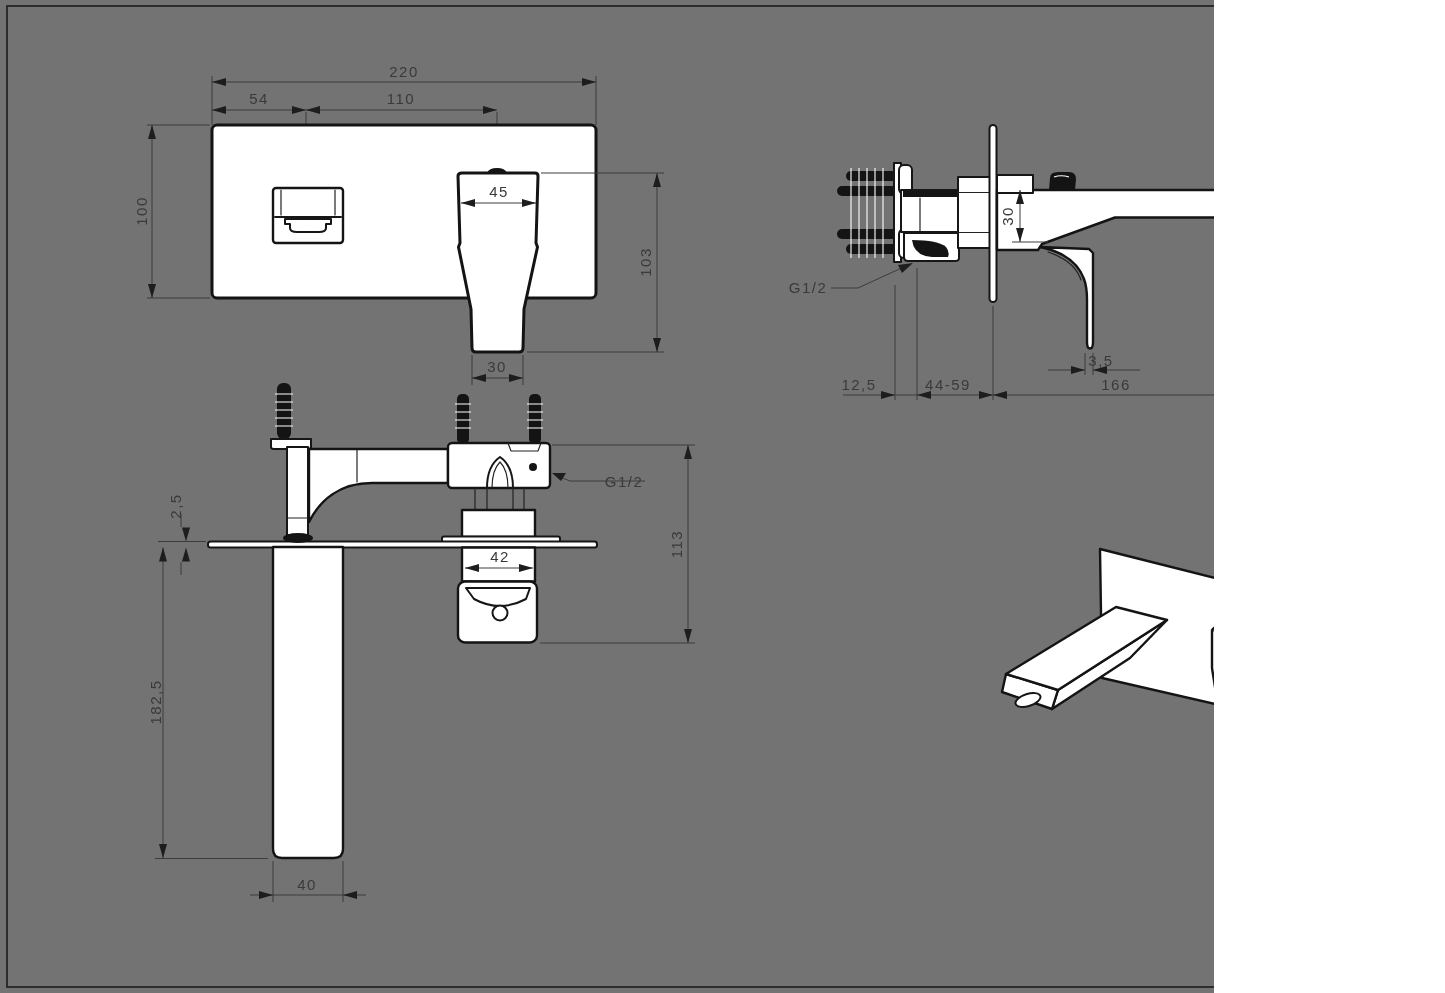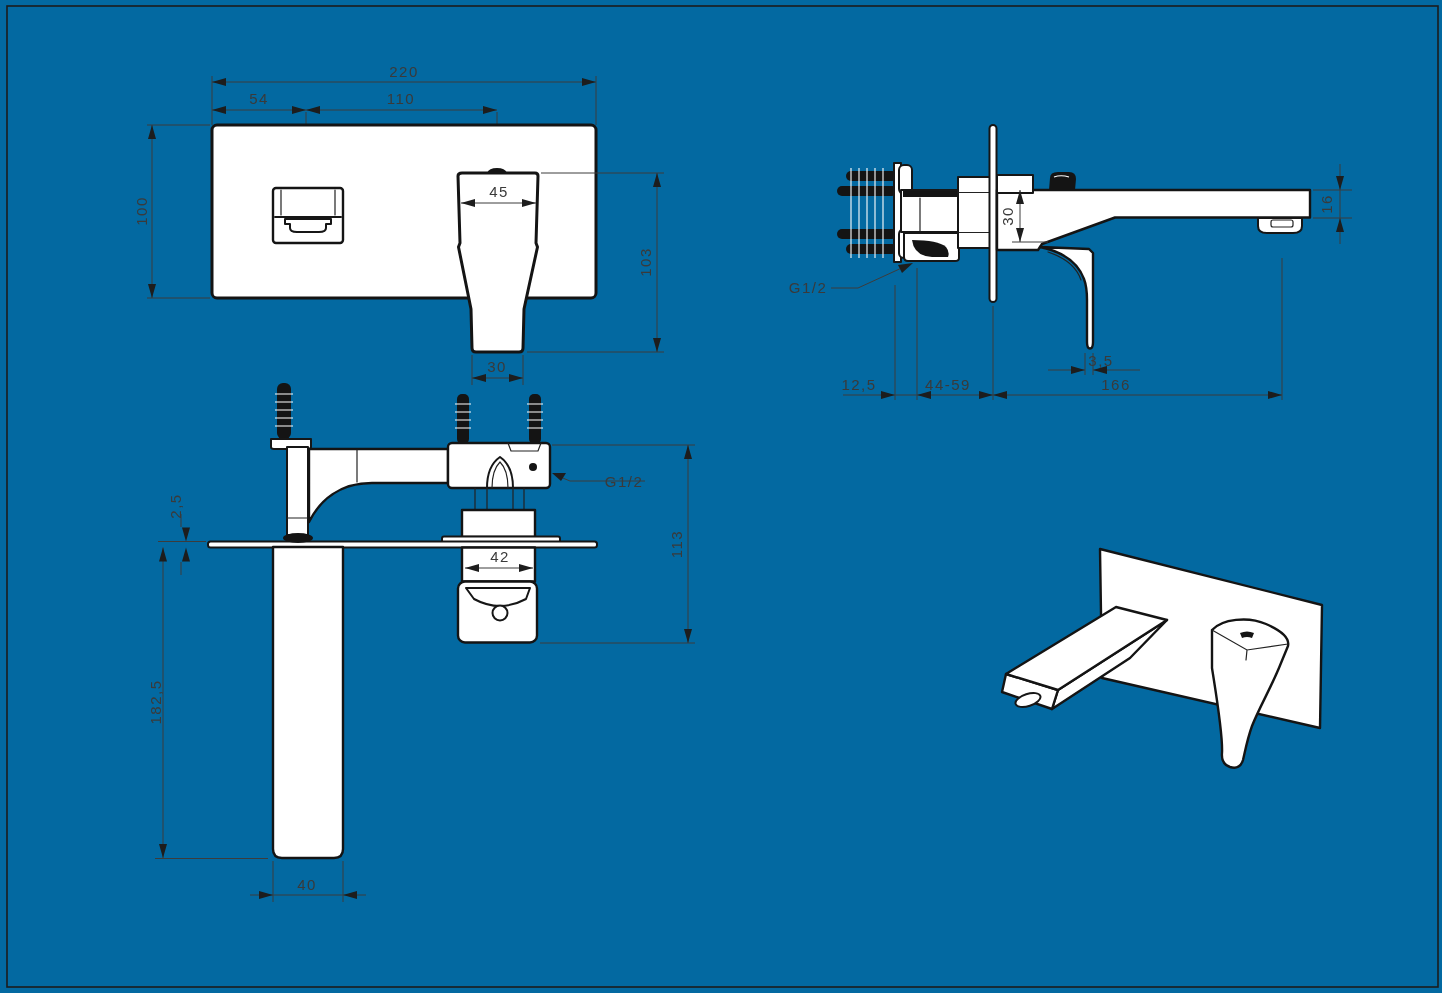--- a/index.html
+++ b/index.html
@@ -1,16 +1,16 @@
 <!DOCTYPE html>
 <html><head>
 <meta charset="utf-8">
 <style>
   html,body{margin:0;padding:0;background:#fff;}
-  .sheet{position:relative;width:1442px;height:993px;background:#0369a1;overflow:hidden;
+  .sheet{position:relative;width:1214px;height:993px;background:#737373;overflow:hidden;
          font-family:"Liberation Sans",sans-serif;}
   svg{position:absolute;left:0;top:0;}
   
   .o3{stroke:#141414;stroke-width:3;fill:none;stroke-linejoin:round;stroke-linecap:round;}
   .o25{stroke:#141414;stroke-width:2.4;fill:none;stroke-linejoin:round;stroke-linecap:round;}
   .o2{stroke:#161616;stroke-width:2;fill:none;stroke-linejoin:round;stroke-linecap:round;}
   .o1{stroke:#222;stroke-width:1.2;fill:none;stroke-linecap:round;}
   .wf{fill:#ffffff;}
   .dk{fill:#141414;stroke:none;}
   .wt{stroke:#ffffff;stroke-width:1.1;fill:none;}

